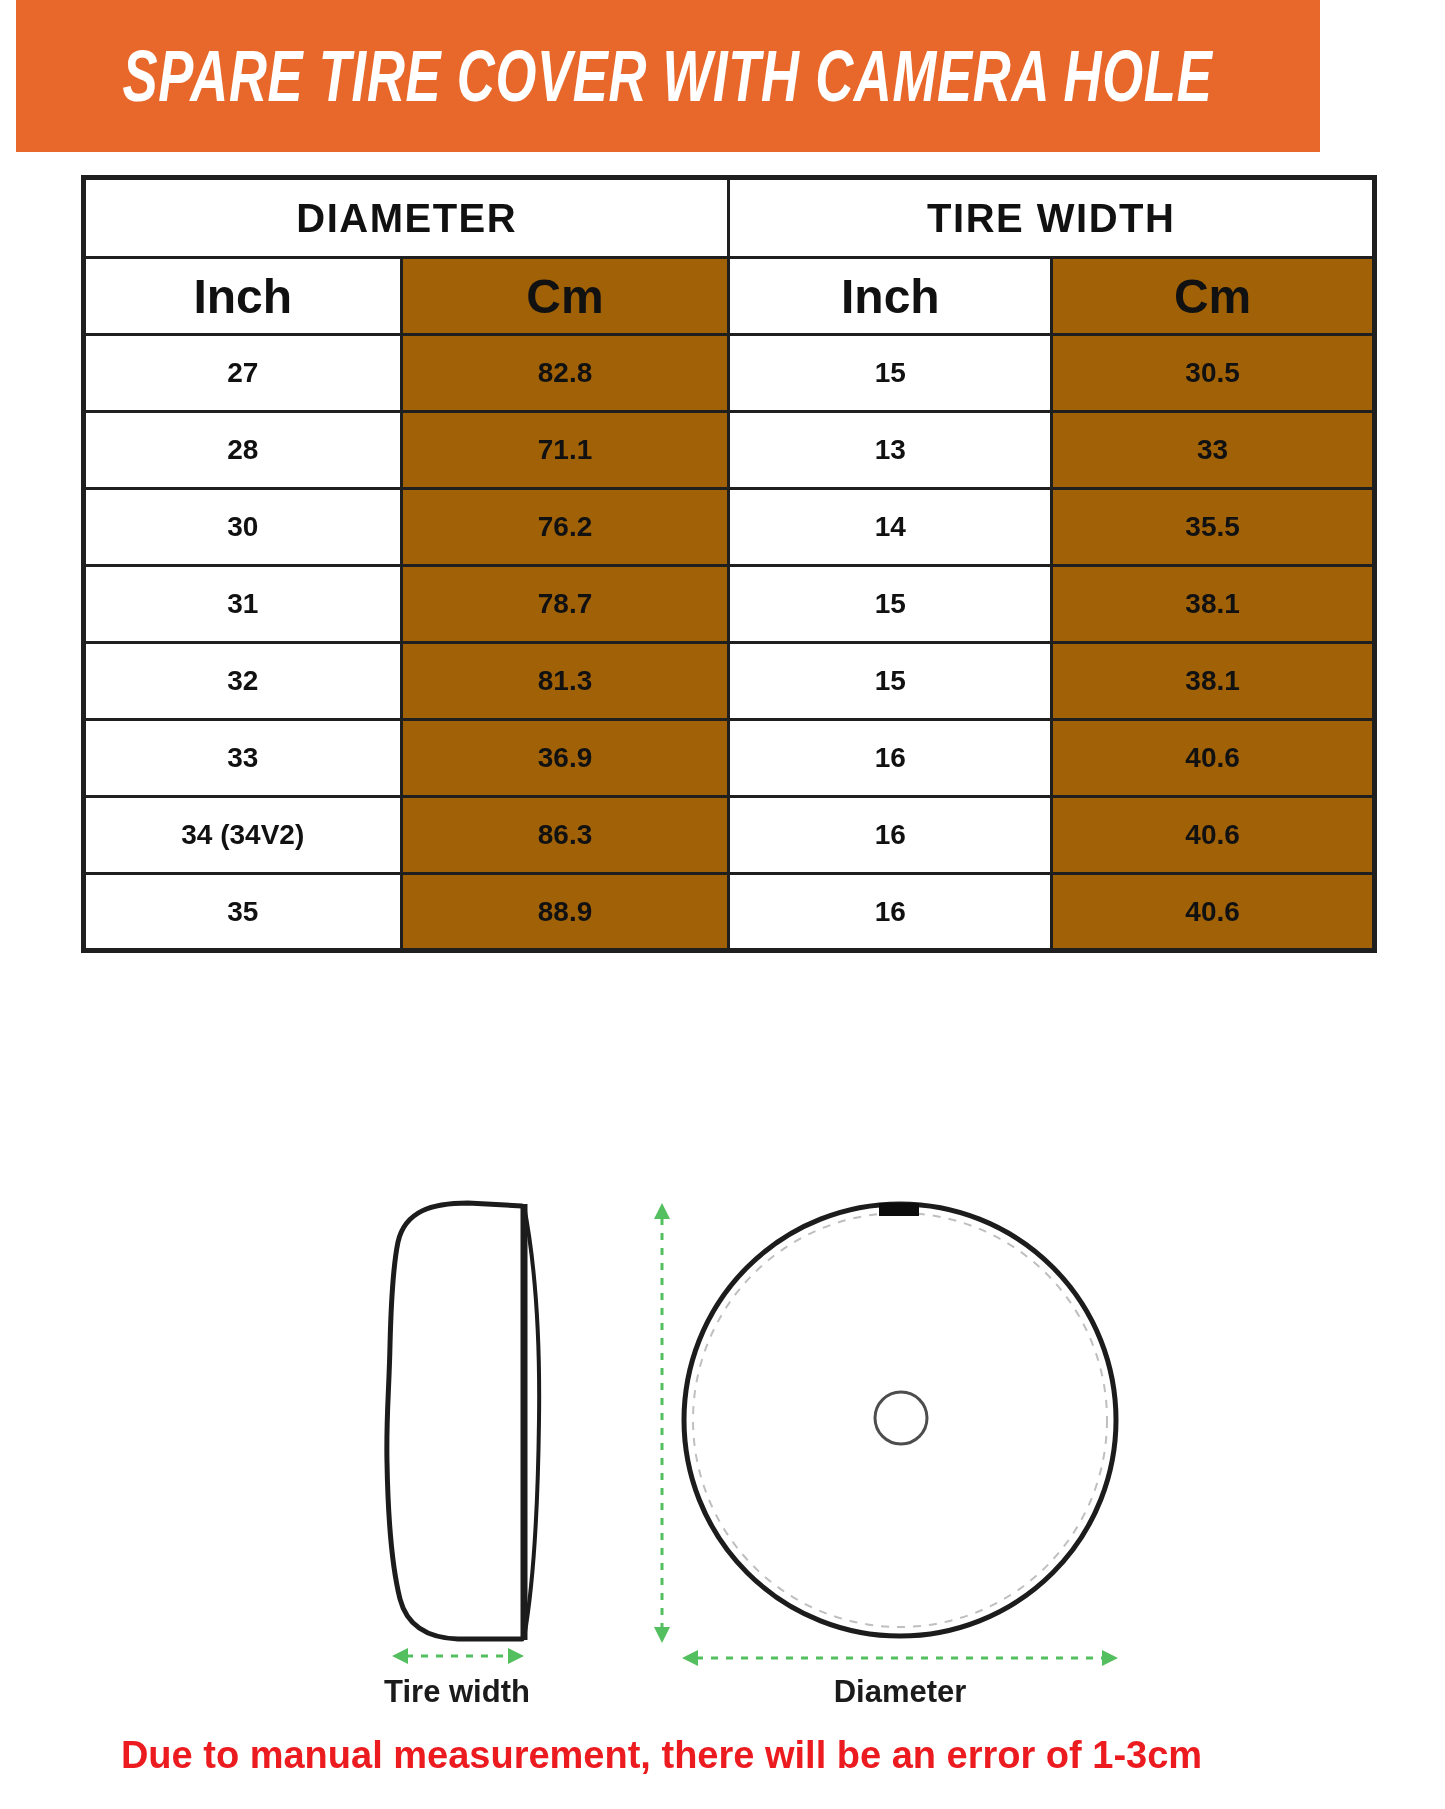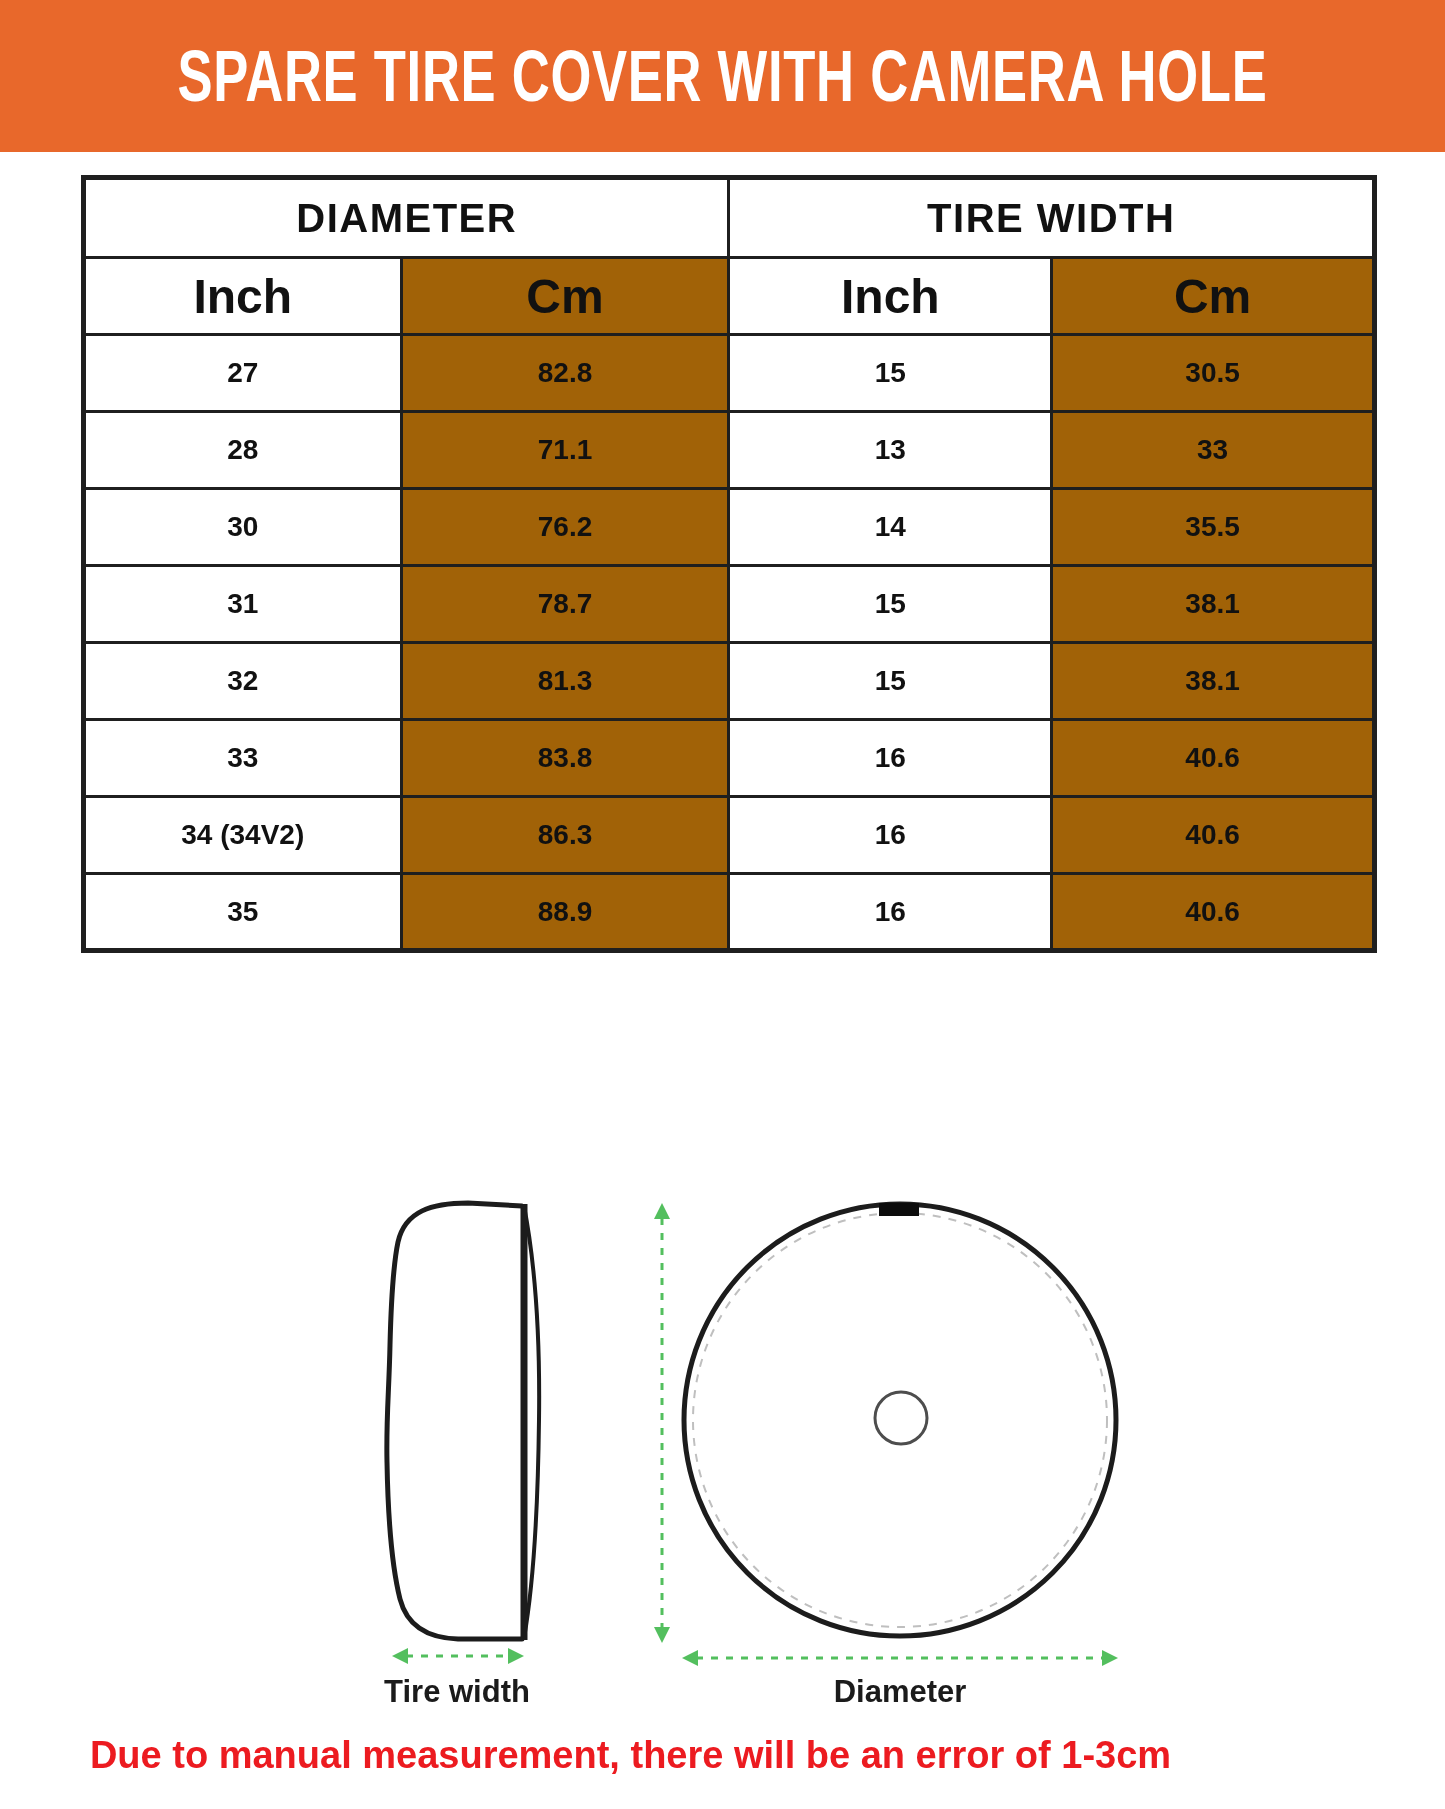--- a/index.html
+++ b/index.html
@@ -4,22 +4,22 @@
 <style>
   html,body { margin:0; padding:0; background:#ffffff; }
   .page {
     position:relative; width:1445px; height:1809px;
     background:#ffffff; overflow:hidden;
     font-family:"Liberation Sans","DejaVu Sans",sans-serif;
   }
 
   
   .banner {
-    position:absolute; left:0; top:0; width:1445px; height:152px;
-    background:#E8682B; display:flex; align-items:center; justify-content:center;
+    position:absolute; left:16px; top:0; width:1304px; height:152px;
+    background:#E8682B; display:flex; align-items:center; justify-content:center;font-style:italic;
   }
   .banner-title {
     color:#ffffff; font-size:72px; font-weight:bold; white-space:nowrap;
     letter-spacing:1px; transform:scaleX(0.73); transform-origin:center;
   }
 
   
   table.size-table {
     position:absolute; left:81px; top:175px; width:1296px;
     border-collapse:collapse; table-layout:fixed;
@@ -42,21 +42,21 @@
   .dim-label {
     position:absolute; transform:translateX(-50%);
     font-size:31px; font-weight:bold; color:#1b1b1b; white-space:nowrap;
   }
   .label-tirewidth { left:457px; top:1674px; }
   .label-diameter  { left:900px; top:1674px; }
 
   
   .footnote {
     position:absolute; left:0; top:1734px; width:1261px; text-align:center;
-    font-size:38px; font-weight:bold; color:#EC1B20; white-space:nowrap;
+    font-size:38px; font-weight:bold; color:#EC1B20; white-space:nowrap;padding-left:31px;
   }
 </style>
 </head>
 <body>
 
 <div class="page">
 
   <div class="banner">
     <div class="banner-title">SPARE TIRE COVER WITH CAMERA HOLE</div>
   </div>
@@ -104,21 +104,21 @@
       <td class="shade">38.1</td>
     </tr>
     <tr>
       <td class="plain">32</td>
       <td class="shade">81.3</td>
       <td class="plain">15</td>
       <td class="shade">38.1</td>
     </tr>
     <tr>
       <td class="plain">33</td>
-      <td class="shade">83.8</td>
+      <td class="shade">36.9</td>
       <td class="plain">16</td>
       <td class="shade">40.6</td>
     </tr>
     <tr>
       <td class="plain">34 (34V2)</td>
       <td class="shade">86.3</td>
       <td class="plain">16</td>
       <td class="shade">40.6</td>
     </tr>
     <tr>

